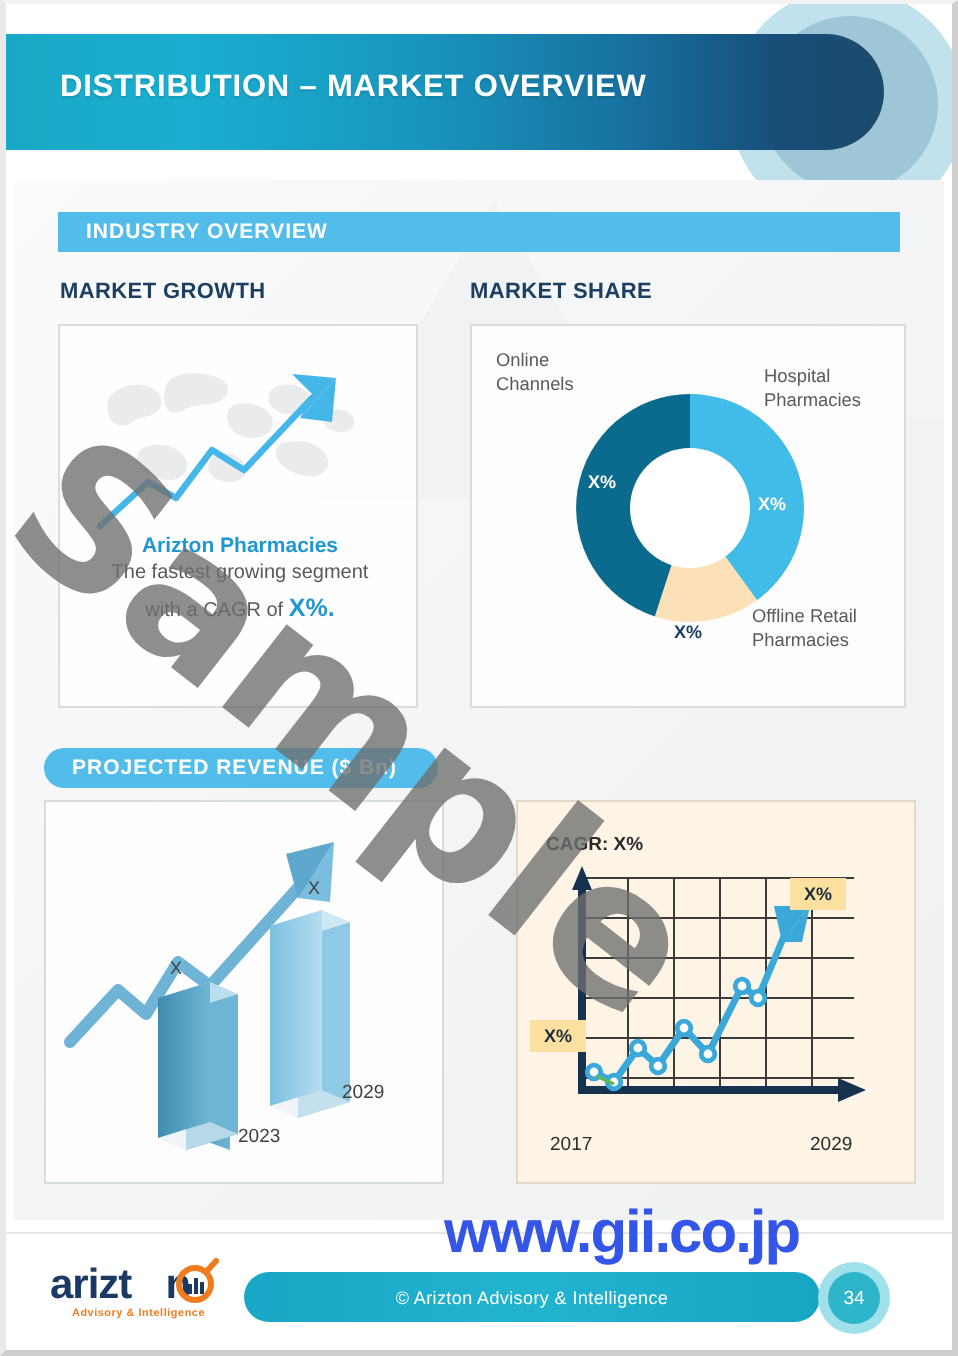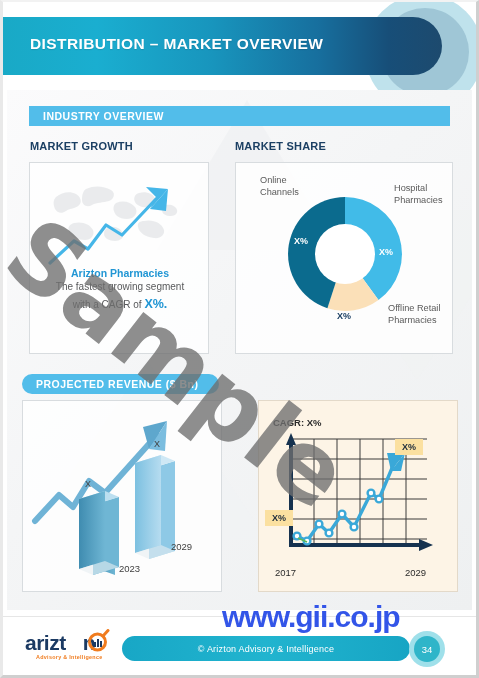--- a/index.html
+++ b/index.html
@@ -93,21 +93,21 @@
   .worldmap{position:absolute;left:14px;top:12px;width:150px;height:86px;opacity:.5;}
   .growth-arrow{position:absolute;left:14px;top:16px;width:152px;height:90px;}
   .gtxt{position:absolute;left:12px;width:156px;text-align:center;}
   #g-title{top:104px;color:#2196d4;font-size:10.5px;font-weight:bold;}
   #g-line1{top:118px;color:#58595b;font-size:10px;}
   #g-line2{top:134px;color:#58595b;font-size:10px;}
   #g-line2 b{color:#2196d4;font-size:12.5px;}
 
   
   .donut-wrap{position:absolute;left:44px;top:26px;width:130px;height:130px;}
-  .lbl{position:absolute;color:#5a5a5a;font-size:9.2px;line-height:11.5px;margin-left:12px;}
+  .lbl{position:absolute;color:#5a5a5a;font-size:9.2px;line-height:11.5px;}
   #lbl-online{left:12px;top:12px;}
   #lbl-hospital{left:146px;top:20px;text-align:left;}
   #lbl-offline{left:140px;top:140px;}
   .slice-val{position:absolute;font-size:9px;font-weight:bold;}
   #val-hospital{left:143px;top:84px;color:#ffffff;}
   #val-online{left:58px;top:73px;color:#ffffff;}
   #val-offline{left:101px;top:148px;color:#1b3f63;}
 
   
   .bars-svg{position:absolute;left:8px;top:8px;}

